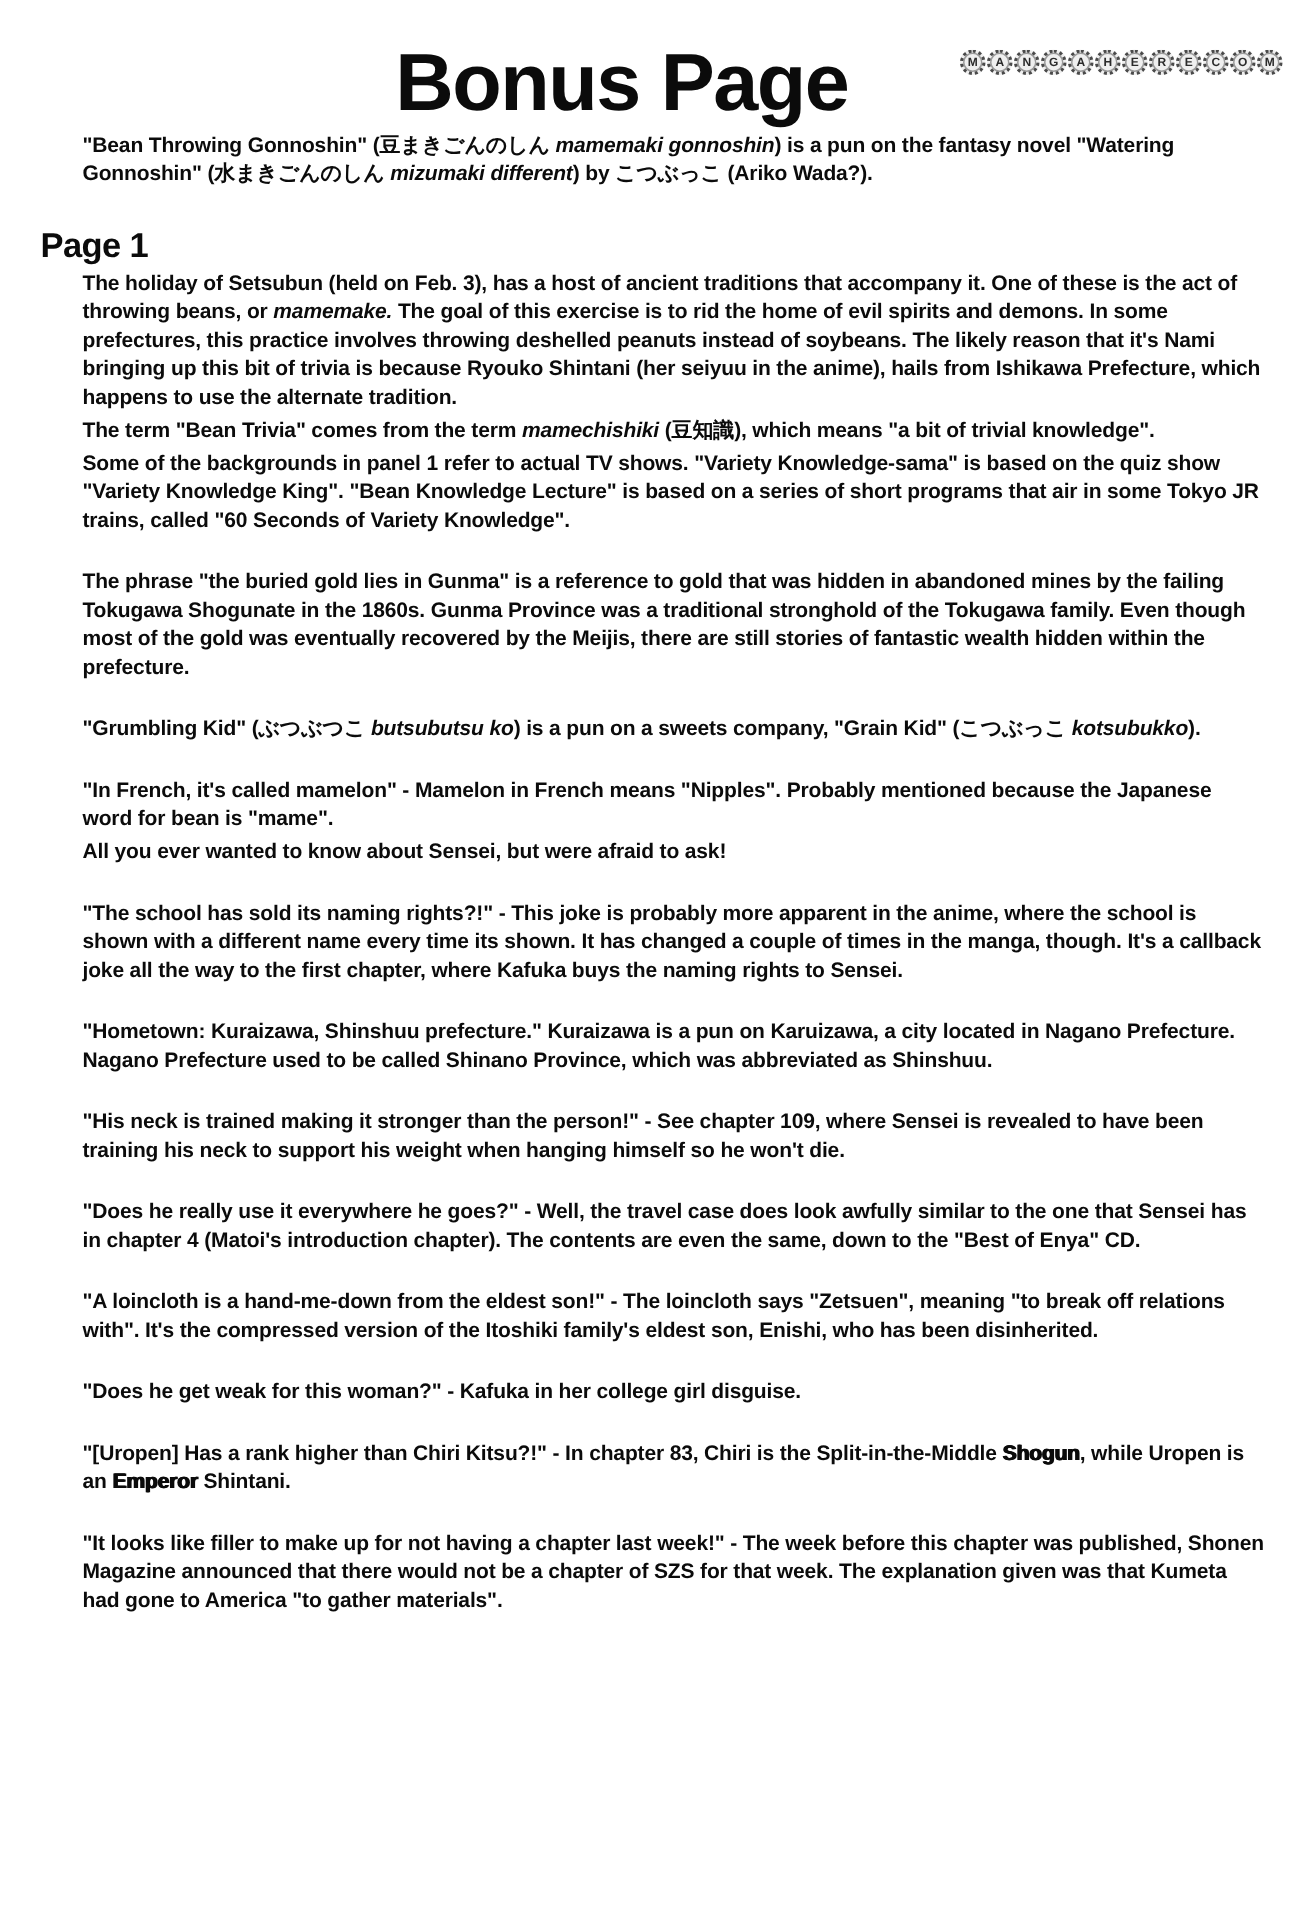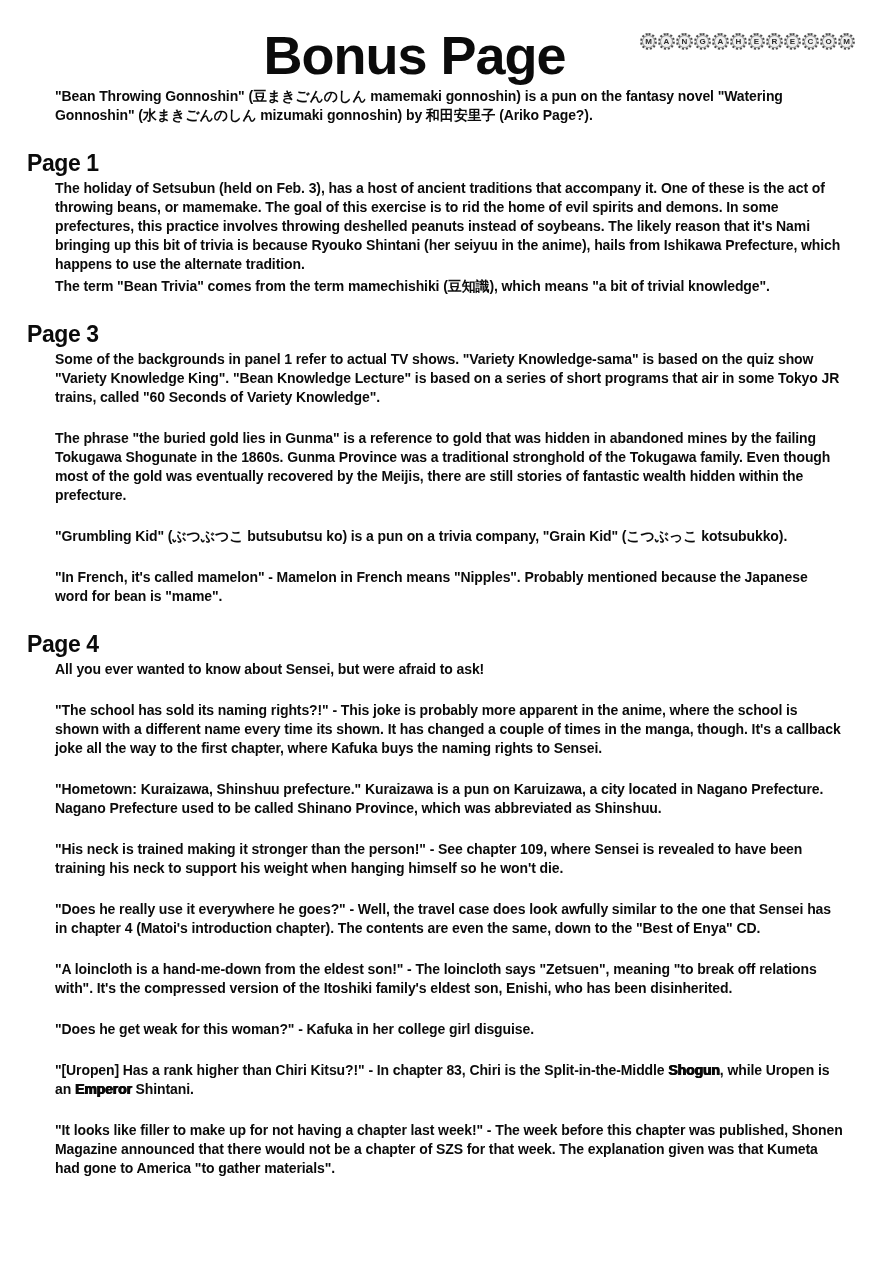--- a/index.html
+++ b/index.html
@@ -40,21 +40,21 @@
     margin:25px 0 0;
     font-weight:bold;letter-spacing:-0.4px;
   }
   .section p{
     margin:3px 0 0 28px;
     font-size:14px;line-height:19px;
     font-weight:bold;letter-spacing:-0.1px;
   }
   .section p + p{margin-top:22px;}
   .s-n{font-style:normal;}
-  .s-i{}
+  .s-i{font-style:italic;}
   .s-b{text-shadow:0.7px 0 0 currentColor,-0.3px 0 0 currentColor;}
 </style>
 </head>
 <body>
 
 <div class="page">
 
   <div class="logo" id="logo-root">
       <span class="lt">M</span>
       <span class="lt">A</span>
@@ -67,38 +67,36 @@
       <span class="lt">E</span>
       <span class="lt">C</span>
       <span class="lt">O</span>
       <span class="lt">M</span>
     </div>
 
   <h1 class="page-title">Bonus Page</h1>
 
   <div class="sections" id="sections-root">
       <div class="section">
-        <p><span class="s-n">"Bean Throwing Gonnoshin" (豆まきごんのしん </span><span class="s-i">mamemaki gonnoshin</span><span class="s-n">) is a pun on the fantasy novel "Watering Gonnoshin" (水まきごんのしん </span><span class="s-i">mizumaki gonnoshin</span><span class="s-n">) by 和田安里子 (Ariko Page?).</span></p>
+        <p><span class="s-n">"Bean Throwing Gonnoshin" (豆まきごんのしん </span><span class="s-i">mamemaki gonnoshin</span><span class="s-n">) is a pun on the fantasy novel "Watering Gonnoshin" (水まきごんのしん </span><span class="s-i">mizumaki different</span><span class="s-n">) by こつぶっこ (Ariko Wada?).</span></p>
       </div>
       <div class="section">
         <h2>Page 1</h2>
         <p><span class="s-n">The holiday of Setsubun (held on Feb. 3), has a host of ancient traditions that accompany it. One of these is the act of throwing beans, or </span><span class="s-i">mamemake.</span><span class="s-n"> The goal of this exercise is to rid the home of evil spirits and demons. In some prefectures, this practice involves throwing deshelled peanuts instead of soybeans. The likely reason that it's Nami bringing up this bit of trivia is because Ryouko Shintani (her seiyuu in the anime), hails from Ishikawa Prefecture, which happens to use the alternate tradition.</span></p>
       </div>
       <div class="section">
         <p><span class="s-n">The term "Bean Trivia" comes from the term </span><span class="s-i">mamechishiki</span><span class="s-n"> (豆知識), which means "a bit of trivial knowledge".</span></p>
       </div>
       <div class="section">
-        <h2>Page 3</h2>
         <p><span class="s-n">Some of the backgrounds in panel 1 refer to actual TV shows. "Variety Knowledge-sama" is based on the quiz show "Variety Knowledge King". "Bean Knowledge Lecture" is based on a series of short programs that air in some Tokyo JR trains, called "60 Seconds of Variety Knowledge".</span></p>
         <p><span class="s-n">The phrase "the buried gold lies in Gunma" is a reference to gold that  was hidden in abandoned mines by the failing Tokugawa Shogunate in the 1860s. Gunma Province was a traditional stronghold of the Tokugawa family. Even though most of the gold was eventually recovered by the Meijis, there are still stories of fantastic wealth hidden within the prefecture.</span></p>
-        <p><span class="s-n">"Grumbling Kid" (ぶつぶつこ </span><span class="s-i">butsubutsu ko</span><span class="s-n">) is a pun on a trivia company, "Grain Kid" (こつぶっこ </span><span class="s-i">kotsubukko</span><span class="s-n">).</span></p>
+        <p><span class="s-n">"Grumbling Kid" (ぶつぶつこ </span><span class="s-i">butsubutsu ko</span><span class="s-n">) is a pun on a sweets company, "Grain Kid" (こつぶっこ </span><span class="s-i">kotsubukko</span><span class="s-n">).</span></p>
         <p><span class="s-n">"In French, it's called mamelon" - Mamelon in French means "Nipples". Probably mentioned because the Japanese word for bean is "mame".</span></p>
       </div>
       <div class="section">
-        <h2>Page 4</h2>
         <p><span class="s-n">All you ever wanted to know about Sensei, but were afraid to ask!</span></p>
         <p><span class="s-n">"The school has sold its naming rights?!" - This joke is probably more apparent in the anime, where the school is shown with a different name every time its shown. It has changed a couple of times in the manga, though. It's a callback joke all the way to the first chapter, where Kafuka buys the naming rights to Sensei.</span></p>
         <p><span class="s-n">"Hometown: Kuraizawa, Shinshuu prefecture." Kuraizawa is a pun on Karuizawa, a city located in Nagano Prefecture. Nagano Prefecture used to be called Shinano Province, which was abbreviated as Shinshuu.</span></p>
         <p><span class="s-n">"His neck is trained making it stronger than the person!" - See chapter 109, where Sensei is revealed to have been training his neck to support his weight when hanging himself so he won't die.</span></p>
         <p><span class="s-n">"Does he really use it everywhere he goes?" - Well, the travel case does look awfully similar to the one that Sensei has in chapter 4 (Matoi's introduction chapter). The contents are even the same, down to the "Best of Enya" CD.</span></p>
         <p><span class="s-n">"A loincloth is a hand-me-down from the eldest son!" - The loincloth says "Zetsuen", meaning "to break off relations with". It's the compressed version of the Itoshiki family's eldest son, Enishi, who has been disinherited.</span></p>
         <p><span class="s-n">"Does he get weak for this woman?" - Kafuka in her college girl disguise.</span></p>
         <p><span class="s-n">"[Uropen] Has a rank higher than Chiri Kitsu?!" - In chapter 83, Chiri is the Split-in-the-Middle </span><span class="s-b">Shogun</span><span class="s-n">, while Uropen is an </span><span class="s-b">Emperor</span><span class="s-n"> Shintani.</span></p>
         <p><span class="s-n">"It looks like filler to make up for not having a chapter last week!" - The week before this chapter was published, Shonen Magazine announced that there would not be a chapter of SZS for that week. The explanation given was that Kumeta had gone to America "to gather materials".</span></p>
       </div>

